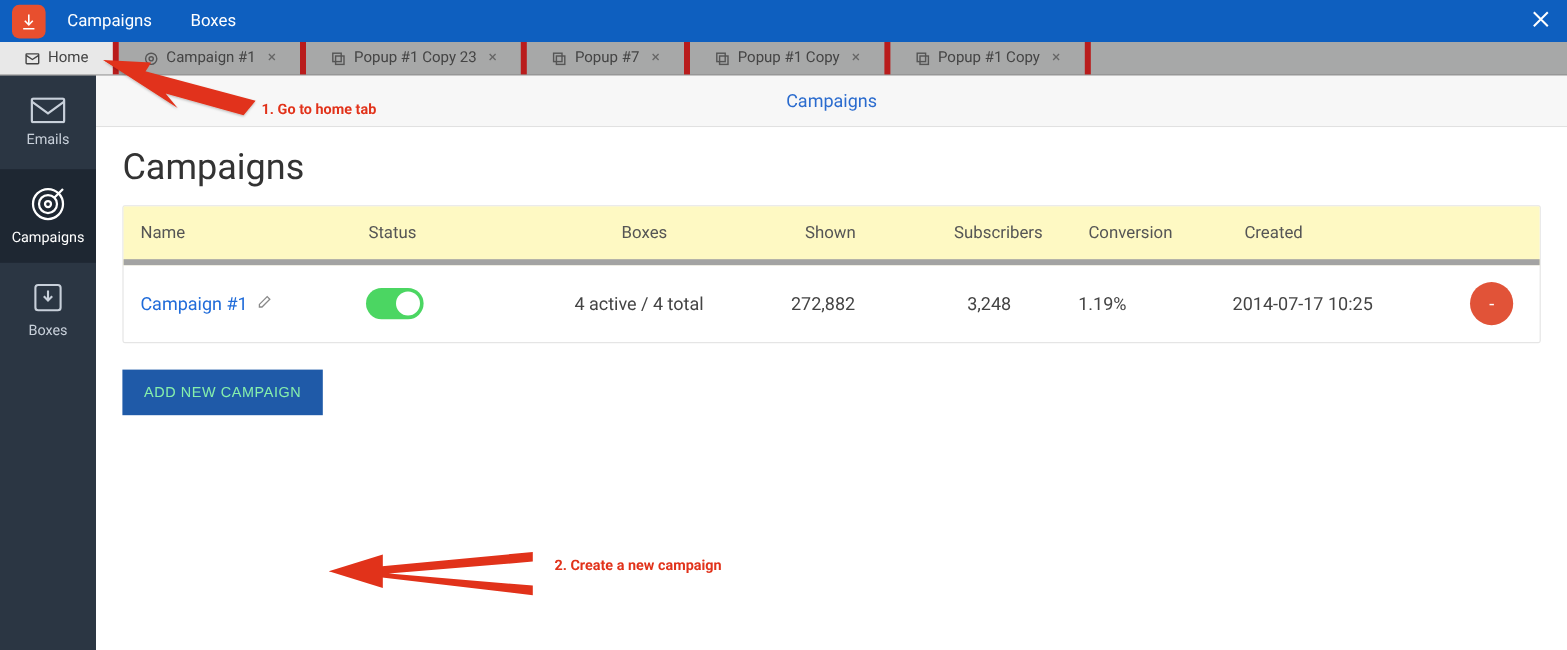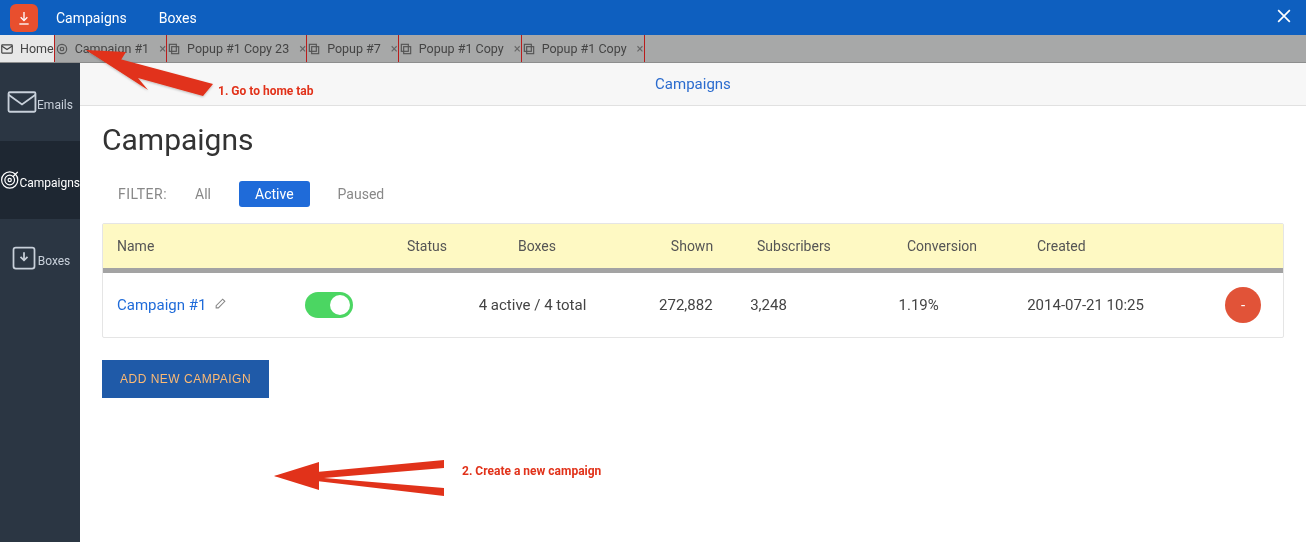--- a/index.html
+++ b/index.html
@@ -49,24 +49,24 @@
 .tabstrip {
   height: 28px;
   background: #a7a8a8;
   display: flex;
   align-items: stretch;
   border-bottom: 1px solid #8d8e8e;
 }
 .tab {
   display: flex;
   align-items: center;
-  padding: 0 0;
+  padding: 0 20px;
   font-size: 12.5px;
   color: #444;
-  border-right: 1px solid #b91c1c;
+  border-right: 5px solid #b91c1c;
   cursor: pointer;
   gap: 6px;
 }
 .tab.active {
   background: #e8e8e8;
 }
 .tab .tab-close {
   font-size: 13px;
   color: #666;
   margin-left: 4px;
@@ -80,21 +80,21 @@
   left: 0;
   width: 80px;
   height: calc(542px - 63px);
   background: #2b3643;
   display: flex;
   flex-direction: column;
   color: #fff;
 }
 .sidebar-item {
   display: flex;
-  flex-direction: row;
+  flex-direction: column;
   align-items: center;
   justify-content: center;
   height: 78px;
   font-size: 12px;
   color: #c8d0da;
   cursor: pointer;
 }
 .sidebar-item.active {
   background: #1e2732;
   color: #fff;
@@ -174,24 +174,24 @@
   background: #fef9c3;
   color: #555;
   font-size: 14px;
   border-bottom: 5px solid #a3a3a3;
 }
 .table-row {
   font-size: 15px;
   color: #444;
 }
 .col-name { width: 190px; }
-.col-status { width: 140px; text-align: right; }
+.col-status { width: 140px; }
 .col-boxes { width: 180px; text-align: center; }
 .col-shown { width: 130px; text-align: center; }
-.col-subs { width: 150px; text-align: left; }
+.col-subs { width: 150px; text-align: center; }
 .col-conv { width: 130px; text-align: left; }
 .col-created { width: 200px; }
 .col-action { flex: 1; text-align: right; padding-right: 8px; }
 
 .campaign-link { color: #1f6bd9; cursor: pointer; }
 .edit-icon { color: #888; margin-left: 4px; }
 
 .toggle {
   width: 48px;
   height: 26px;
@@ -216,21 +216,21 @@
   display: inline-flex;
   align-items: center;
   justify-content: center;
   color: #fff;
   cursor: pointer;
 }
 
 .add-btn {
   margin-top: 22px;
   background: #1f5aa8;
-  color: #fdba74;
+  color: #86efac;
   font-size: 12px;
   letter-spacing: 0.5px;
   padding: 12px 18px;
   border: none;
   cursor: pointer;
 }
 
 
 .annotation {
   position: absolute;
@@ -352,26 +352,20 @@
   </div>
 </div>
 
 <div class="subheader">
   <span>Campaigns</span>
 </div>
 
 <div class="main">
   <h1 class="page-title">Campaigns</h1>
 
-  <div class="filter-row">
-    <span class="filter-label">FILTER:</span>
-    <span class="filter-option">All</span>
-    <span class="filter-option active">Active</span>
-    <span class="filter-option">Paused</span>
-  </div>
 
   <div class="table">
     <div class="table-header">
       <div class="col-name">Name</div>
       <div class="col-status">Status</div>
       <div class="col-boxes">Boxes</div>
       <div class="col-shown">Shown</div>
       <div class="col-subs">Subscribers</div>
       <div class="col-conv">Conversion</div>
       <div class="col-created">Created</div>
@@ -386,21 +380,21 @@
             </svg>
         </span>
       </div>
       <div class="col-status">
         <div class="toggle"></div>
       </div>
       <div class="col-boxes">4 active / 4 total</div>
       <div class="col-shown">272,882</div>
       <div class="col-subs">3,248</div>
       <div class="col-conv">1.19%</div>
-      <div class="col-created">2014-07-21 10:25</div>
+      <div class="col-created">2014-07-17 10:25</div>
       <div class="col-action">
         <span class="row-action-btn">
           <span>-</span>
         </span>
       </div>
     </div>
   </div>
 
   <button class="add-btn">ADD NEW CAMPAIGN</button>
 </div>

